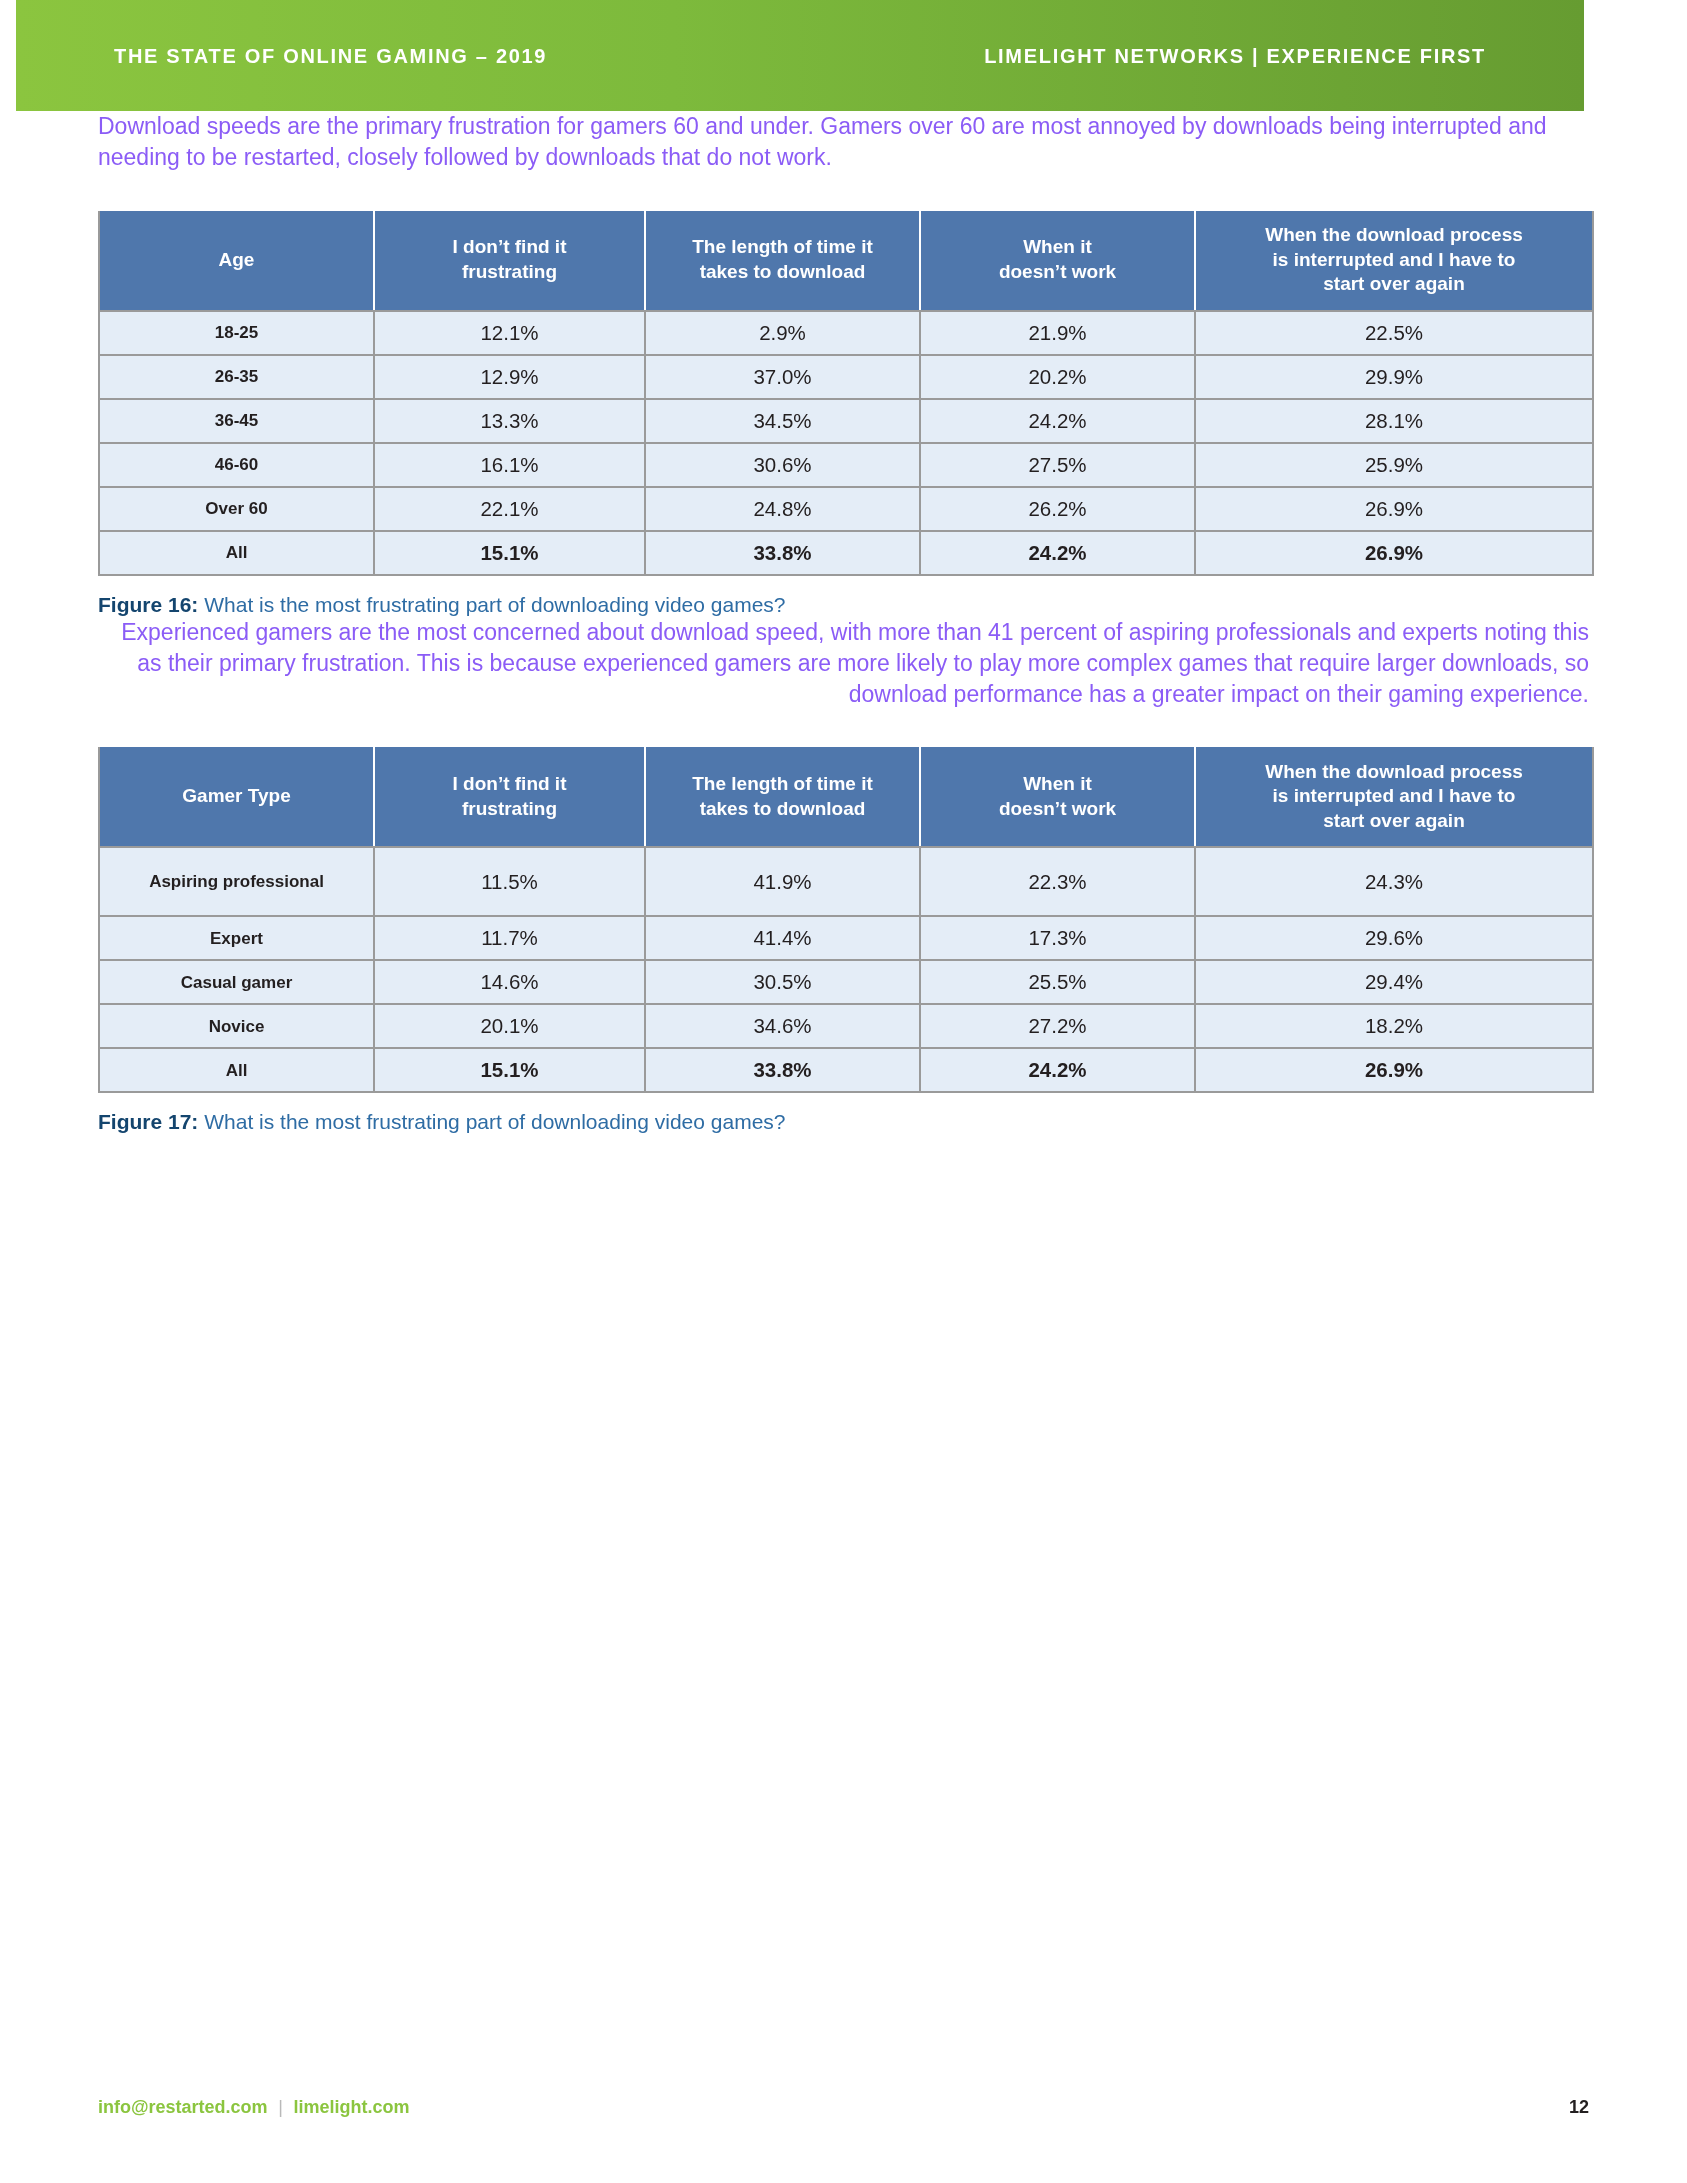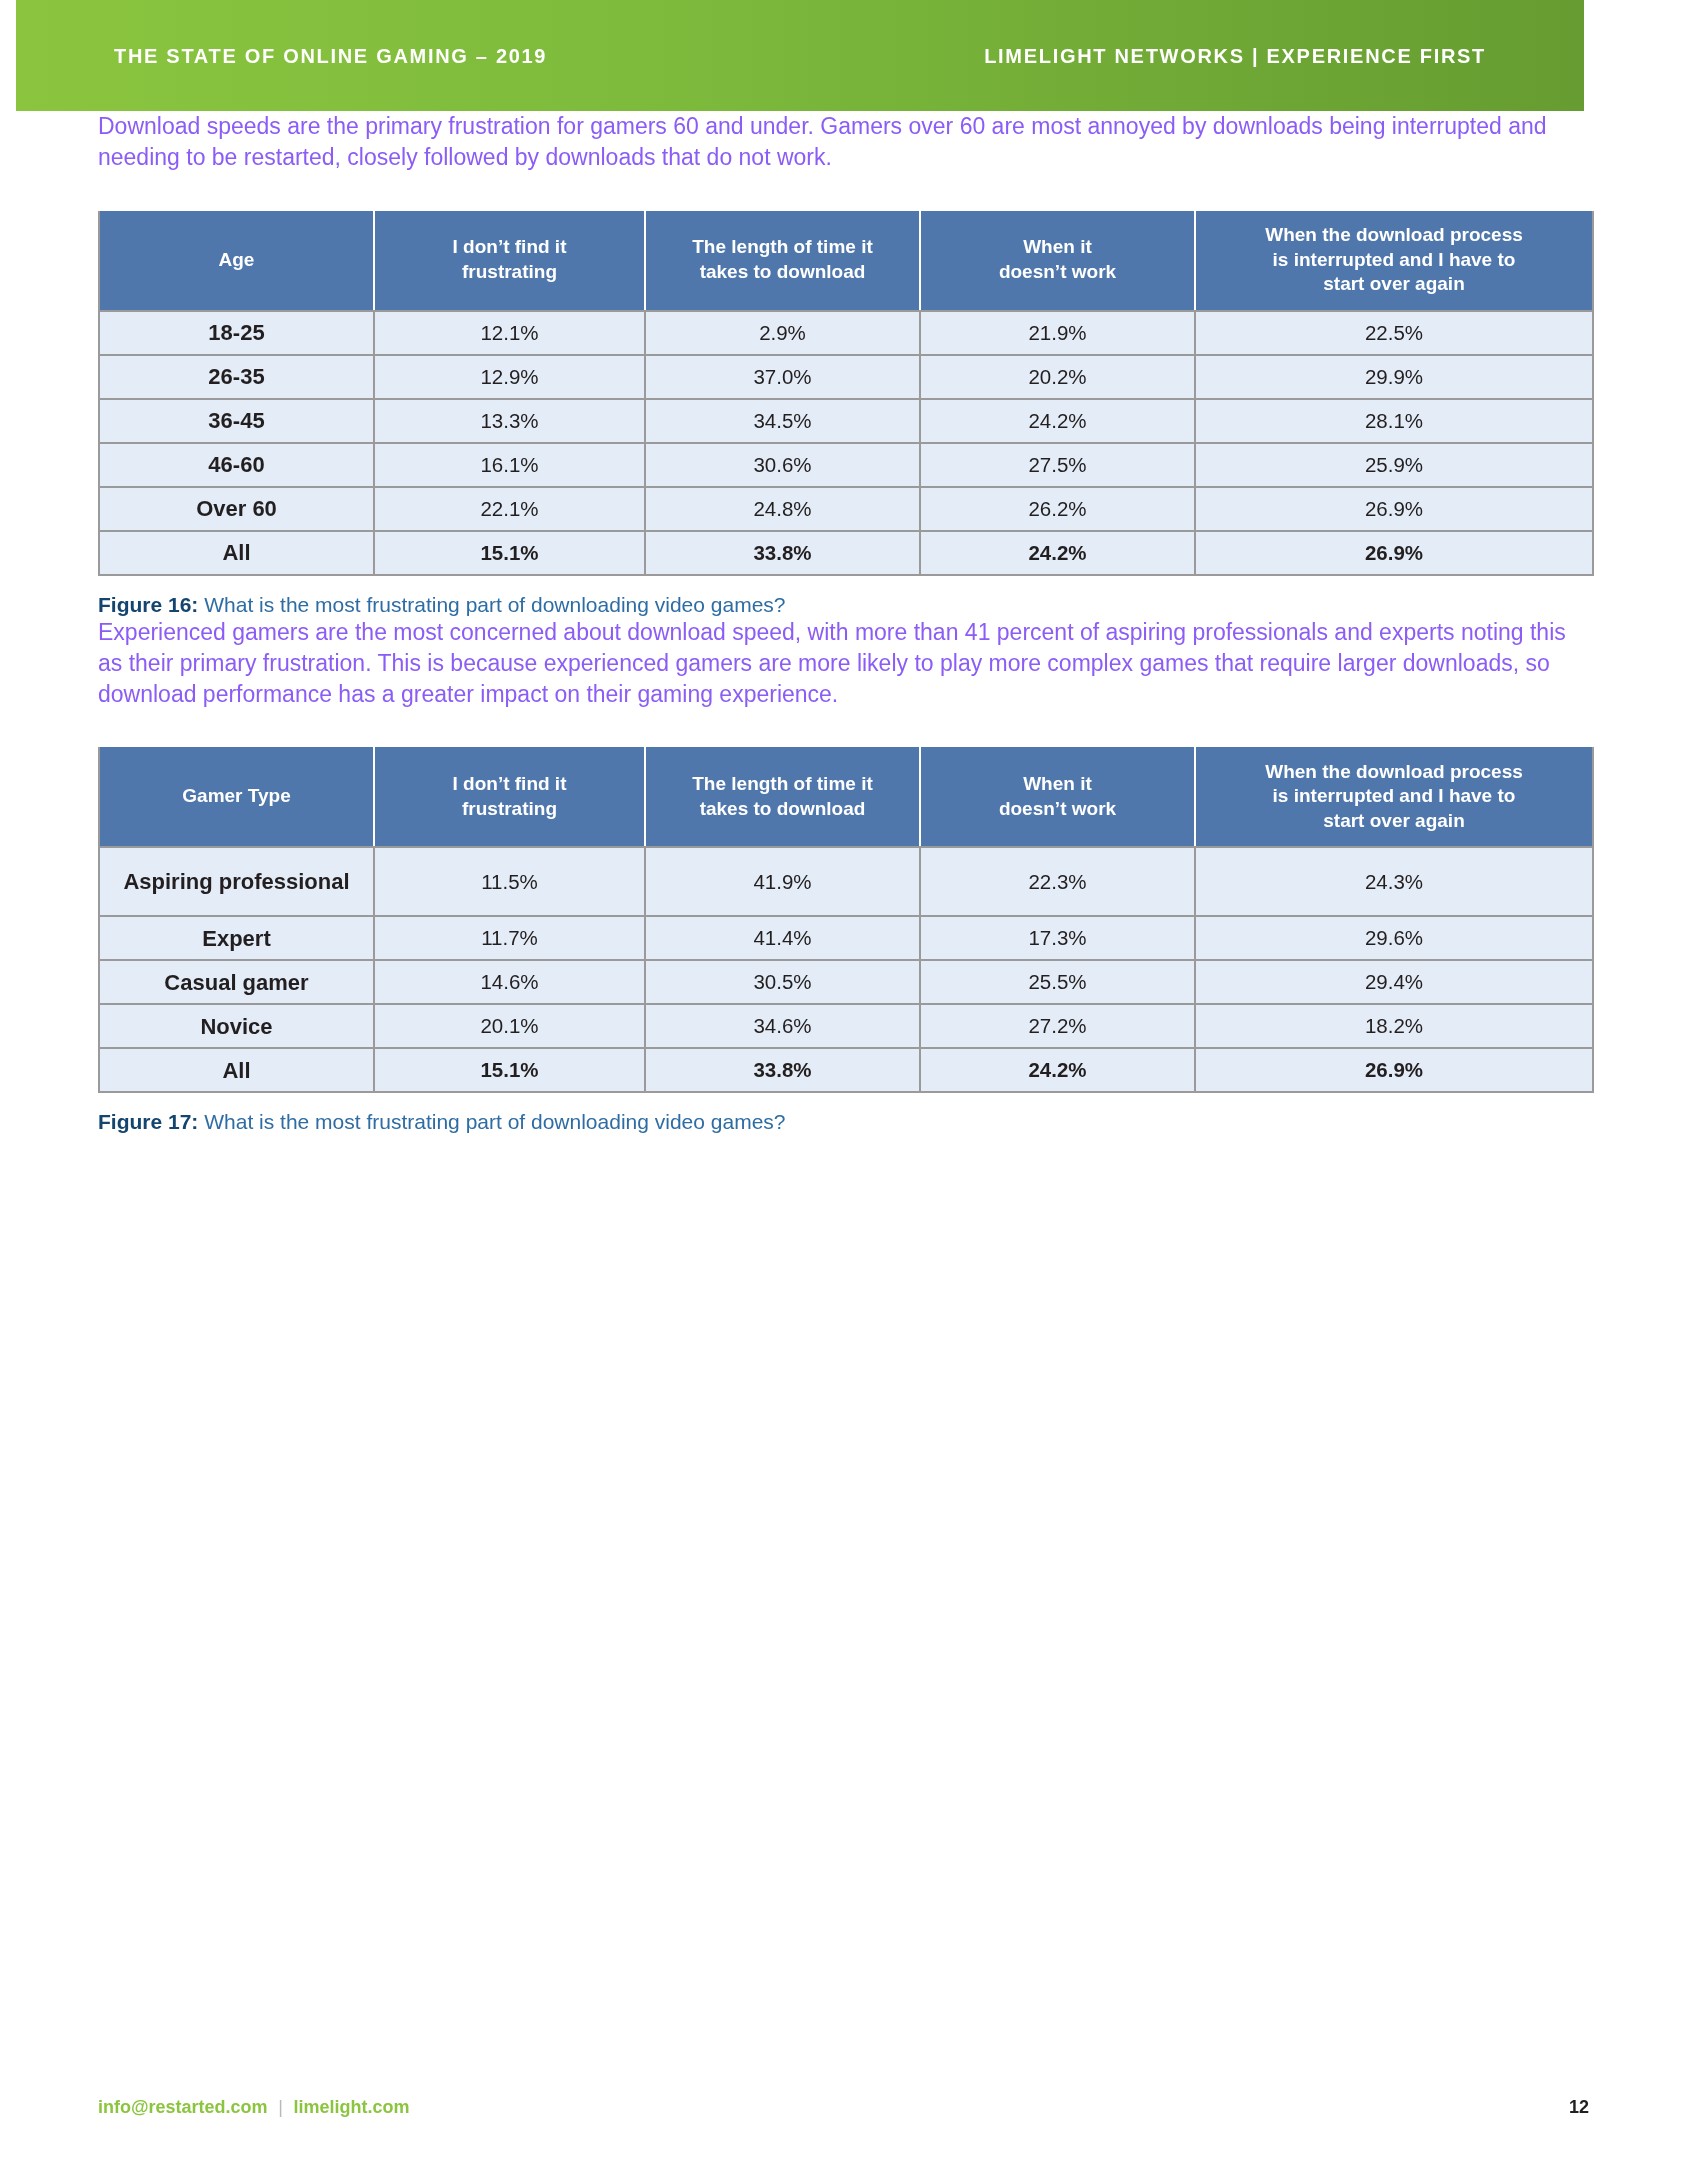--- a/index.html
+++ b/index.html
@@ -64,21 +64,21 @@
   }
 
   p.para {
     margin: 0;
     font-size: 23px;
     line-height: 1.36;
     color: #8b5cf6;
     font-weight: 400;
   }
   .para-1 { margin-top: 44px; }
-  .para-2 { margin-top: 79px; }
+  .para-2 { margin-top: 79px; text-align: right; }
 
   
   .tbl-wrap { margin-top: 37px; }
   table.dtbl {
     border-collapse: separate;
     border-spacing: 0;
     width: 1491px;
     table-layout: fixed;
     border-left: 2px solid #9a9a9a;
     border-right: 2px solid #9a9a9a;
@@ -112,21 +112,21 @@
     text-align: center;
     vertical-align: middle;
     padding: 6.6px 5.3px;
     border-top: 2px solid #9a9a9a;
     border-right: 2px solid #9a9a9a;
     box-sizing: border-box;
   }
   table.dtbl tbody td:last-child { border-right: none; }
   table.dtbl tbody td.rowhead {
     font-weight: bold;
-    font-size: 22px;
+    font-size: 17px;
     line-height: 1.24;
   }
   table.dtbl tbody tr.total td { font-weight: bold; }
   table.dtbl tbody tr.r-normal td { height: 44px; }
   table.dtbl tbody tr.r-tall td { height: 69px; }
 
   
   .fig-cap {
     margin-top: 17px;
     font-size: 21px;

